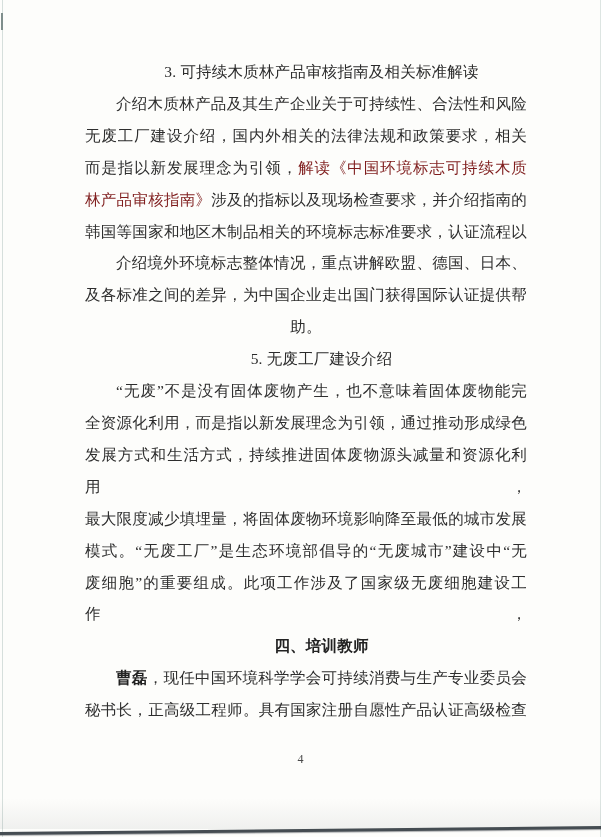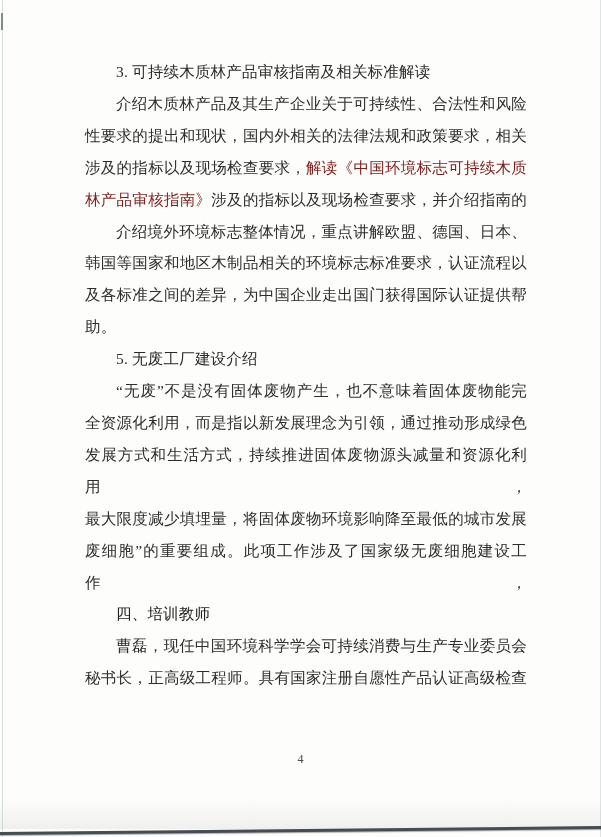--- a/index.html
+++ b/index.html
@@ -20,34 +20,35 @@
     position: absolute;
     top: 56px;
     left: 85px;
     width: 442px;
     font-size: 15.5px;
     line-height: 31.9px;
     letter-spacing: 0.2px;
   }
   .line {
     white-space: nowrap;
+    text-align: center;
   }
   .j {
     white-space: normal;
     text-align: justify;
     text-align-last: justify;
   }
   .indent {
     text-indent: 2em;
   }
   .heading {
     color: #2b2b2b;
   }
   .bold {
-    font-weight: normal;
+    font-weight: bold;
     color: #222222;
   }
   .red {
     color: #7f1d1d;
   }
   .page-number {
     position: absolute;
     top: 752px;
     left: 0;
     width: 100%;
@@ -107,36 +108,37 @@
 
   <div class="edge-left"></div>
   <div class="edge-left-dash"></div>
   <div class="edge-right"></div>
 
   <div class="content">
 
     <div class="line heading indent">3. 可持续木质林产品审核指南及相关标准解读</div>
 
     <div class="line j indent">介绍木质林产品及其生产企业关于可持续性、合法性和风险</div>
-    <div class="line j">性要求的提出和现状，国内外相关的法律法规和政策要求，相关</div>
-    <div class="line j"><span>涉及的指标以及现场检查要求，</span><span class="red">解读《中国环境标志可持续木质</span></div>
+    <div class="line j">无废工厂建设介绍，国内外相关的法律法规和政策要求，相关</div>
+    <div class="line j"><span>而是指以新发展理念为引领，</span><span class="red">解读《中国环境标志可持续木质</span></div>
     <div class="line j"><span class="red">林产品审核指南》</span><span>涉及的指标以及现场检查要求，并介绍指南的</span></div>
 
 
+    <div class="line j">韩国等国家和地区木制品相关的环境标志标准要求，认证流程以</div>
     <div class="line j indent">介绍境外环境标志整体情况，重点讲解欧盟、德国、日本、</div>
-    <div class="line j">韩国等国家和地区木制品相关的环境标志标准要求，认证流程以</div>
     <div class="line j">及各标准之间的差异，为中国企业走出国门获得国际认证提供帮</div>
     <div class="line">助。</div>
 
     <div class="line heading indent">5. 无废工厂建设介绍</div>
 
     <div class="line j indent">“无废”不是没有固体废物产生，也不意味着固体废物能完</div>
     <div class="line j">全资源化利用，而是指以新发展理念为引领，通过推动形成绿色</div>
     <div class="line j">发展方式和生活方式，持续推进固体废物源头减量和资源化利用，</div>
     <div class="line j">最大限度减少填埋量，将固体废物环境影响降至最低的城市发展</div>
+    <div class="line j">模式。“无废工厂”是生态环境部倡导的“无废城市”建设中“无</div>
     <div class="line j">废细胞”的重要组成。此项工作涉及了国家级无废细胞建设工作，</div>
 
     <div class="line heading bold indent">四、培训教师</div>
 
     <div class="line j indent"><span class="bold">曹磊</span><span>，现任中国环境科学学会可持续消费与生产专业委员会</span></div>
     <div class="line j">秘书长，正高级工程师。具有国家注册自愿性产品认证高级检查</div>
 
   </div>
 
   <div class="page-number">4</div>

